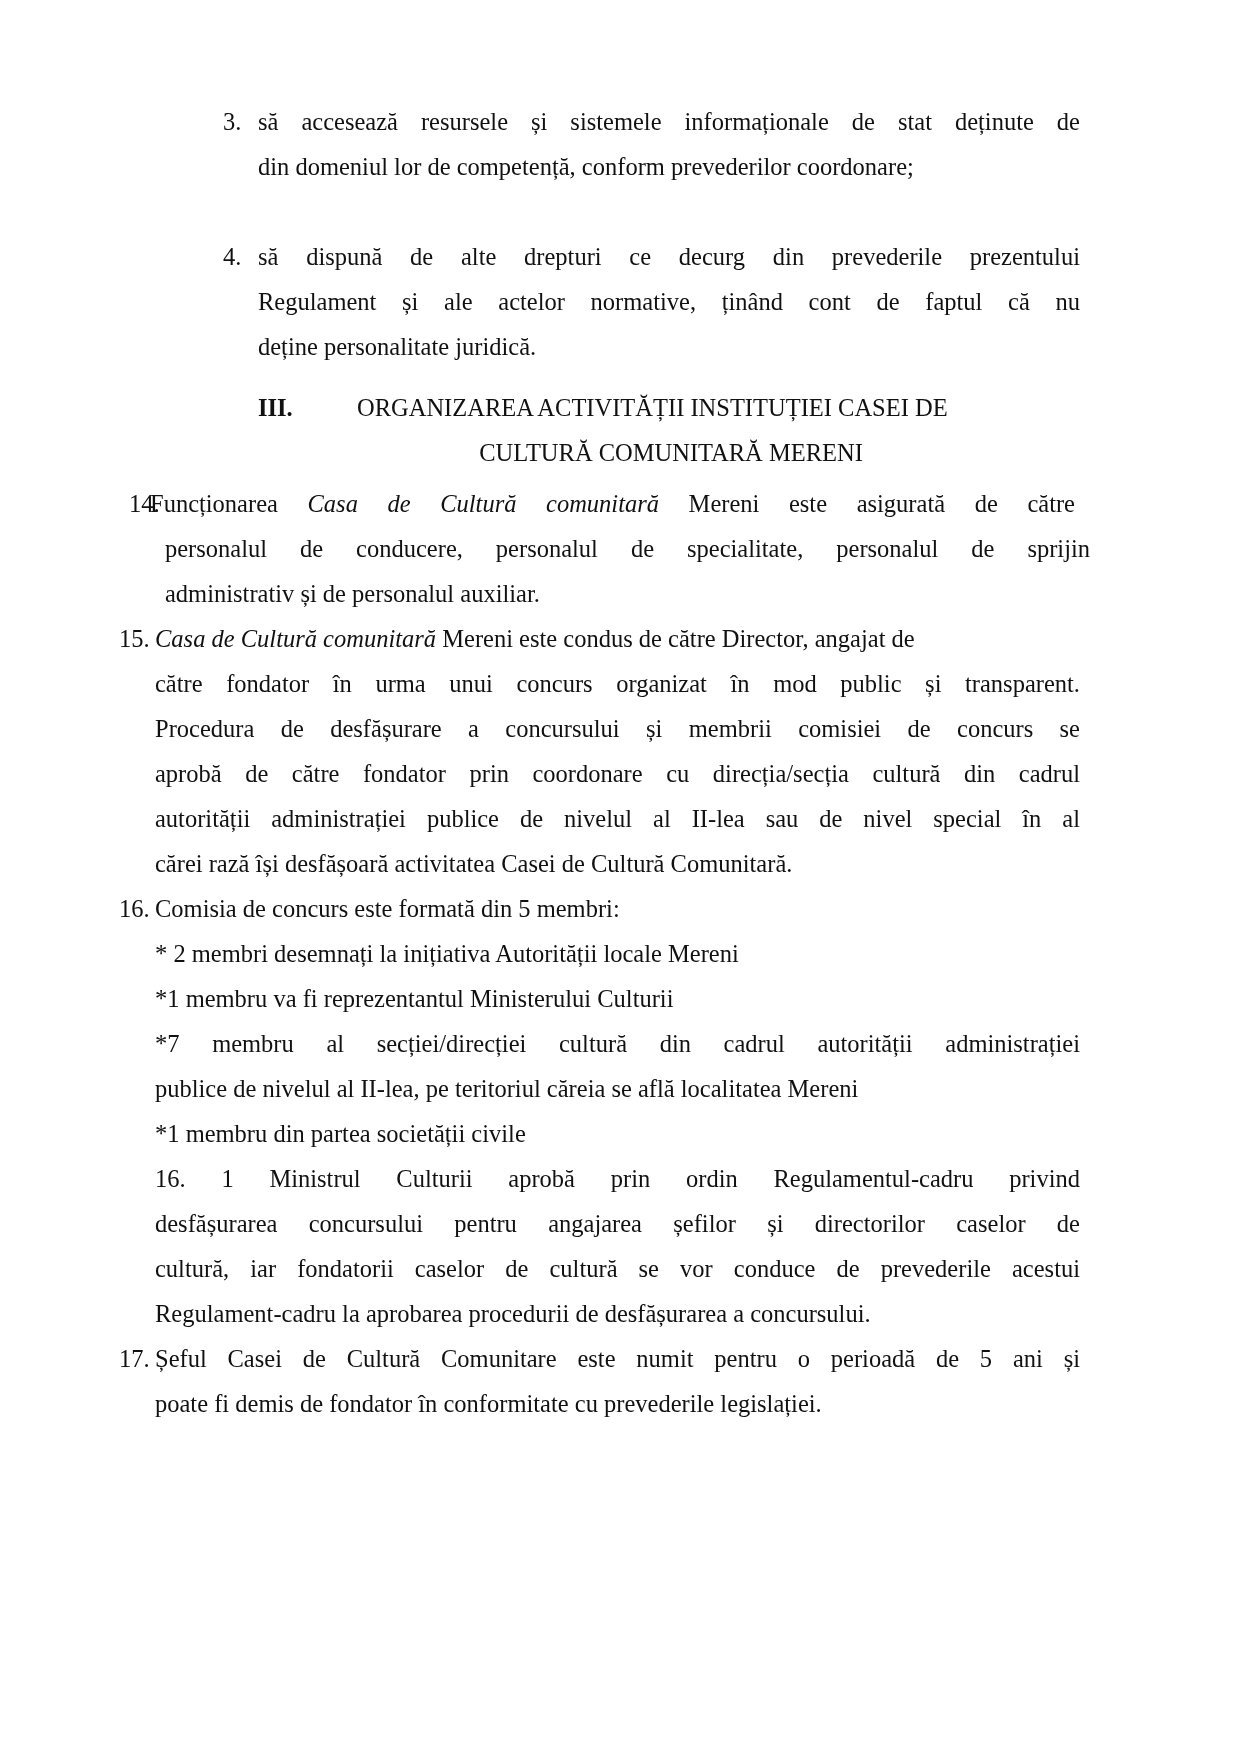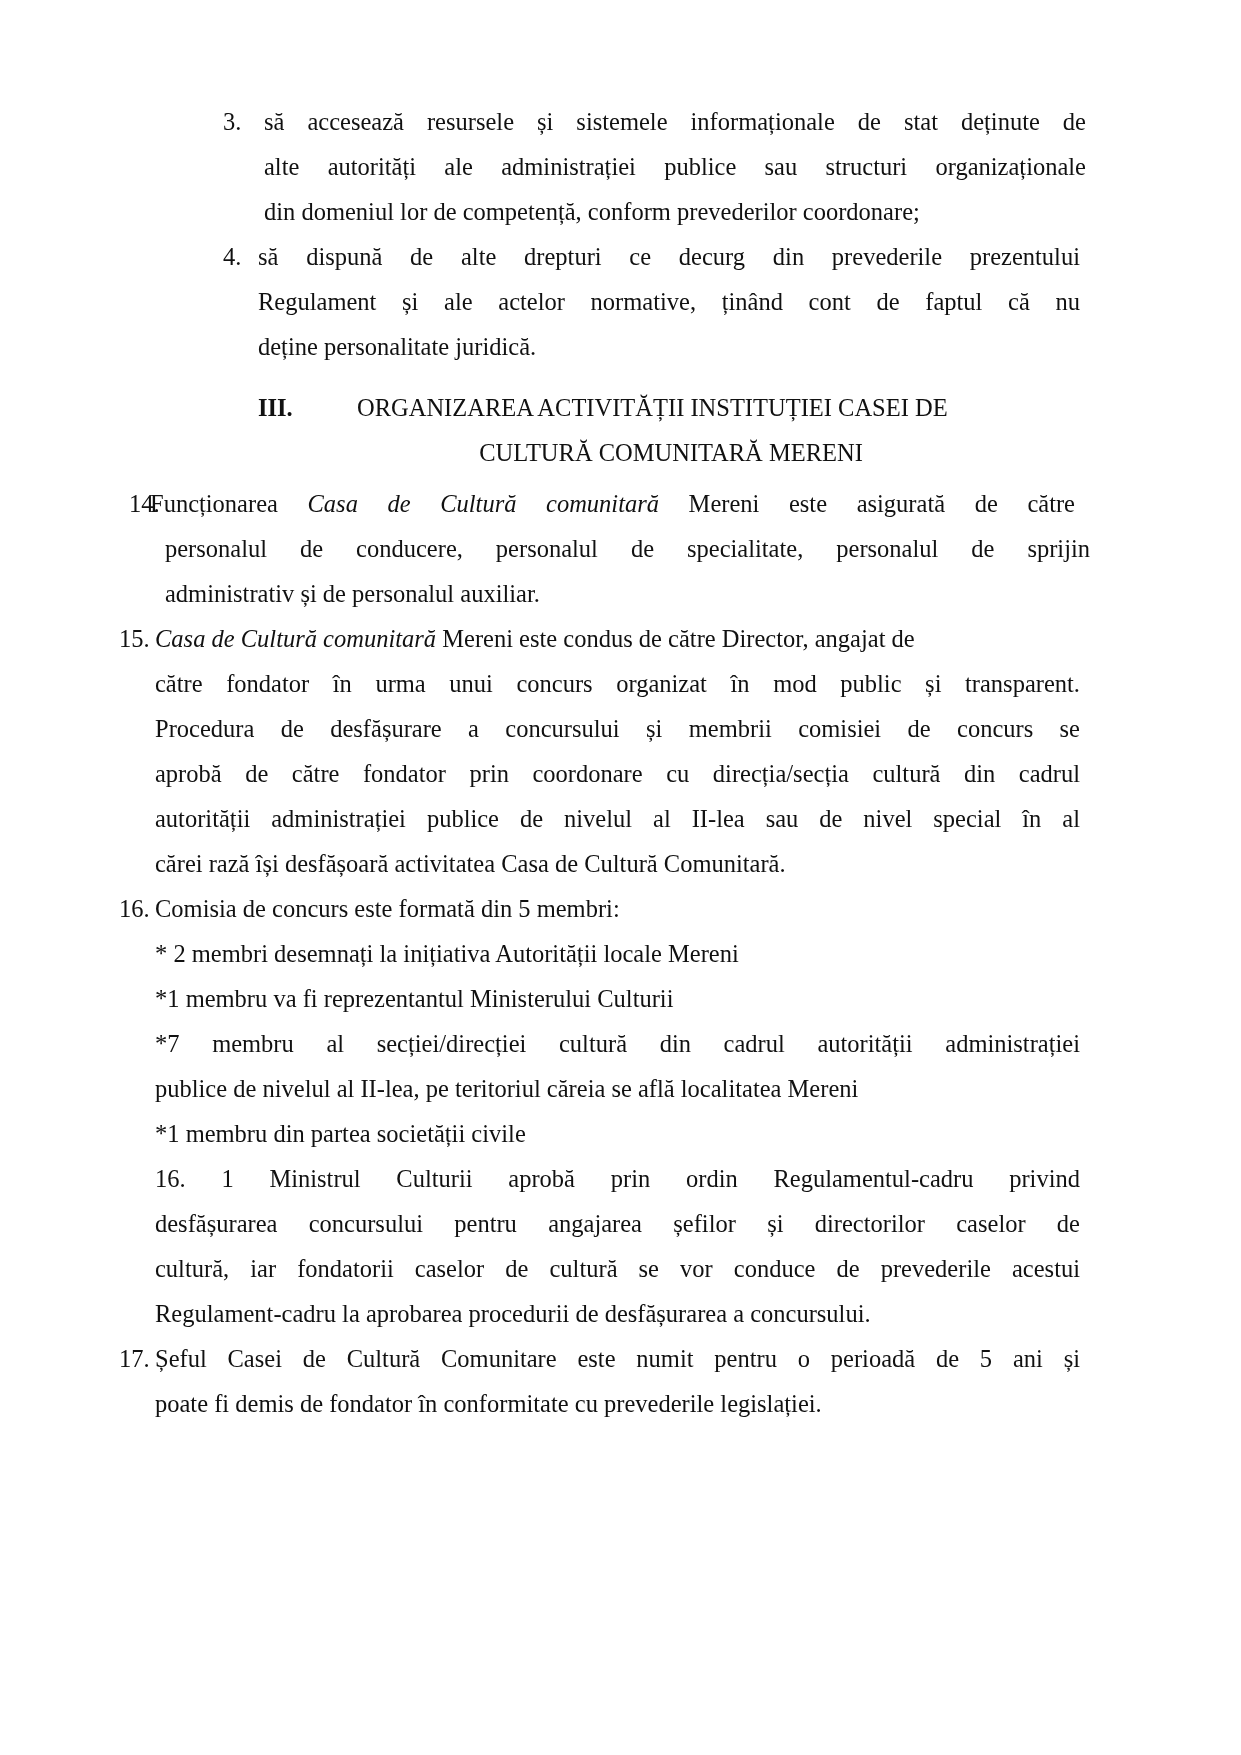--- a/index.html
+++ b/index.html
@@ -59,23 +59,22 @@
       font-weight: bold;
     }
   </style>
 </head>
 <body>
 
 <div class="page">
 
   <div class="list-item" style="left:0; top:99px; width:1241px; height:135px;">
     <span class="marker" style="left:223px;">3.</span>
-    <div class="body-text" style="left:264px; width:822px;">
+    <div class="body-text" style="left:258px; width:822px;">
       <span class="line">să accesează resursele și sistemele informaționale de stat deținute de</span>
-      <span class="line">alte autorități ale administrației publice sau structuri organizaționale</span>
       <span class="line last">din domeniul lor de competență, conform prevederilor coordonare;</span>
     </div>
   </div>
 
   <div class="list-item" style="left:0; top:234px; width:1241px; height:135px;">
     <span class="marker" style="left:223px;">4.</span>
     <div class="body-text" style="left:258px; width:822px;">
       <span class="line">să dispună de alte drepturi ce decurg din prevederile prezentului</span>
       <span class="line">Regulament și ale actelor normative, ținând cont de faptul că nu</span>
       <span class="line last">deține personalitate juridică.</span>
@@ -98,21 +97,21 @@
   </div>
 
   <div class="list-item" style="left:0; top:616px; width:1241px; height:270px;">
     <span class="marker" style="left:119px;">15.</span>
     <div class="body-text" style="left:155px; width:925px;">
       <span class="line last" style="white-space:nowrap;"><em>Casa de Cultură comunitară</em><span> Mereni este condus de către Director, angajat de</span></span>
       <span class="line">către fondator în urma unui concurs organizat în mod public și transparent.</span>
       <span class="line">Procedura de desfășurare a concursului și membrii comisiei de concurs se</span>
       <span class="line">aprobă de către fondator prin coordonare cu direcția/secția cultură din cadrul</span>
       <span class="line">autorității administrației publice de nivelul al II-lea sau de nivel special în al</span>
-      <span class="line last">cărei rază își desfășoară activitatea Casa de Cultură Comunitară.</span>
+      <span class="line last">cărei rază își desfășoară activitatea Casei de Cultură Comunitară.</span>
     </div>
   </div>
 
   <div class="list-item" style="left:0; top:886px; width:1241px; height:450px;">
     <span class="marker" style="left:119px;">16.</span>
     <div class="body-text" style="left:155px; width:925px;">
       <span class="line last">Comisia de concurs este formată din 5 membri:</span>
       <span class="line last">* 2 membri desemnați la inițiativa Autorității locale Mereni</span>
       <span class="line last">*1 membru va fi reprezentantul Ministerului Culturii</span>
       <span class="line">*7 membru al secției/direcției cultură din cadrul autorității administrației</span>

